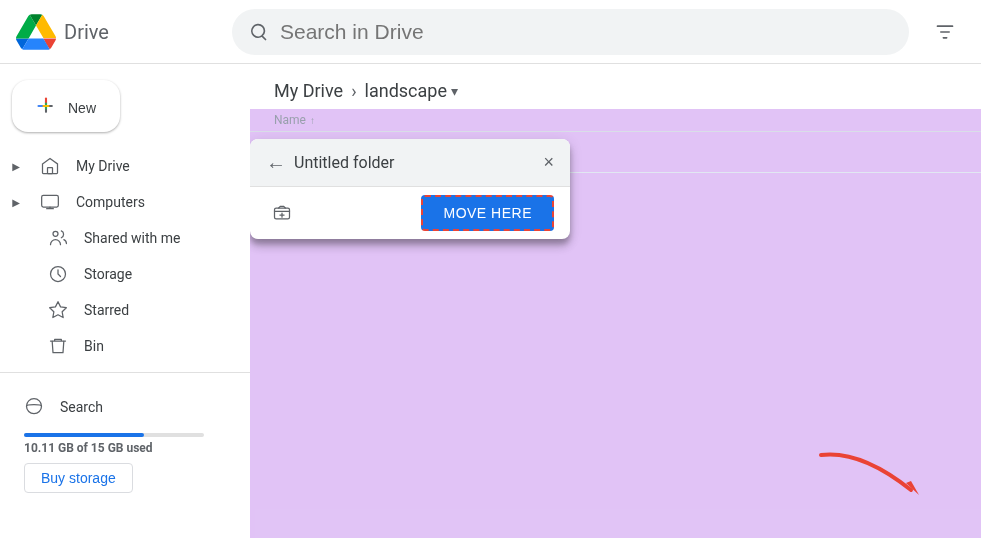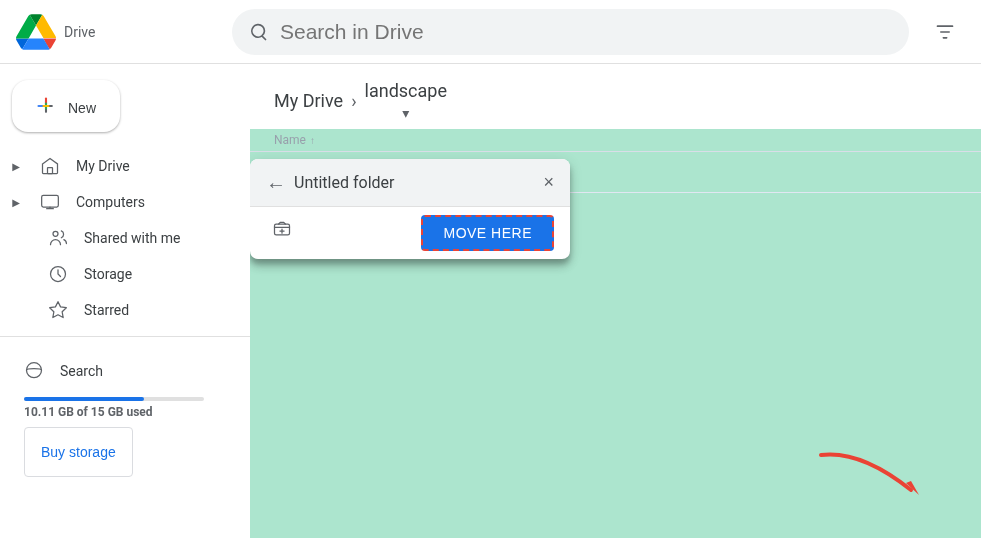--- a/index.html
+++ b/index.html
@@ -18,21 +18,21 @@
       display: flex;
       align-items: center;
       gap: 8px;
       min-width: 200px;
     }
     .logo-icon {
       width: 40px;
       height: 40px;
     }
     .logo-text {
-      font-size: 14px;
+      font-size: 20px;
       color: #5f6368;
       font-weight: 400;
     }
     .search-bar {
       flex: 1;
       display: flex;
       align-items: center;
       background: #f1f3f4;
       border-radius: 24px;
       padding: 8px 16px;
@@ -147,21 +147,21 @@
     }
     .storage-text {
       font-size: 12px;
       color: #5f6368;
       margin-bottom: 8px;
       font-weight: bold;
     }
     .buy-storage-btn {
       border: 1px solid #dadce0;
       border-radius: 4px;
-      padding: 16px 16px;
+      padding: 6px 16px;
       font-size: 14px;
       color: #1a73e8;
       background: #fff;
       cursor: pointer;
       font-weight: 500;
     }
 
     
     .main {
       flex: 1;
@@ -184,30 +184,29 @@
     }
     .breadcrumb-sep {
       color: #5f6368;
       font-size: 18px;
     }
     .breadcrumb-current {
       font-size: 18px;
       display: flex;
       align-items: center;
       gap: 4px;
-      flex-direction: column;
     }
     .chevron-down {
       color: #5f6368;
       font-size: 14px;
     }
     .content-area {
       flex: 1;
       position: relative;
-      background: #86efac;
+      background: #f0abfc;
     }
     .column-header {
       display: flex;
       align-items: center;
       padding: 4px 24px;
       border-bottom: 1px solid #e0e0e0;
       font-size: 12px;
       color: #5f6368;
       gap: 4px;
     }
@@ -296,21 +295,21 @@
       align-items: center;
       justify-content: center;
       padding: 24px;
     }
     .empty-text {
       color: #9aa0a6;
       font-size: 14px;
     }
     .dialog-footer {
       display: flex;
-      align-items: flex-start;
+      align-items: flex-end;
       padding: 8px 16px;
       border-top: 1px solid #e0e0e0;
       gap: 8px;
     }
     .new-folder-btn {
       width: 32px;
       height: 32px;
       border-radius: 50%;
       background: transparent;
       border: none;
@@ -434,20 +433,28 @@
 
     <div class="sidebar-item">
       <span class="sidebar-item-icon" style="margin-left:24px">
         <svg width="20" height="20" viewBox="0 0 24 24" fill="none">
             <path d="M12 2l3.09 6.26L22 9.27l-5 4.87 1.18 6.88L12 17.77l-6.18 3.25L7 14.14 2 9.27l6.91-1.01L12 2z" stroke="#5f6368" stroke-width="1.5" stroke-linejoin="round"></path>
           </svg>
       </span>
       <span>Starred</span>
     </div>
 
+    <div class="sidebar-item">
+      <span class="sidebar-item-icon" style="margin-left:24px">
+        <svg width="20" height="20" viewBox="0 0 24 24" fill="none">
+            <path d="M3 6h18M8 6V4h8v2M19 6l-1 14H6L5 6" stroke="#5f6368" stroke-width="1.5" stroke-linecap="round" stroke-linejoin="round"></path>
+          </svg>
+      </span>
+      <span>Bin</span>
+    </div>
 
     <div class="sidebar-divider"></div>
 
     <div class="storage-section">
       <div class="sidebar-item" style="padding-left:0;margin-right:0;">
         <span class="sidebar-item-icon">
           <svg width="20" height="20" viewBox="0 0 24 24" fill="none">
               <path d="M12 2C7 2 3 6 3 11s4 9 9 9 9-4 9-9-4-9-9-9z" stroke="#5f6368" stroke-width="1.5"></path>
               <path d="M3 11c0-1.1 4-2 9-2s9 .9 9 2" stroke="#5f6368" stroke-width="1.5"></path>
             </svg>

